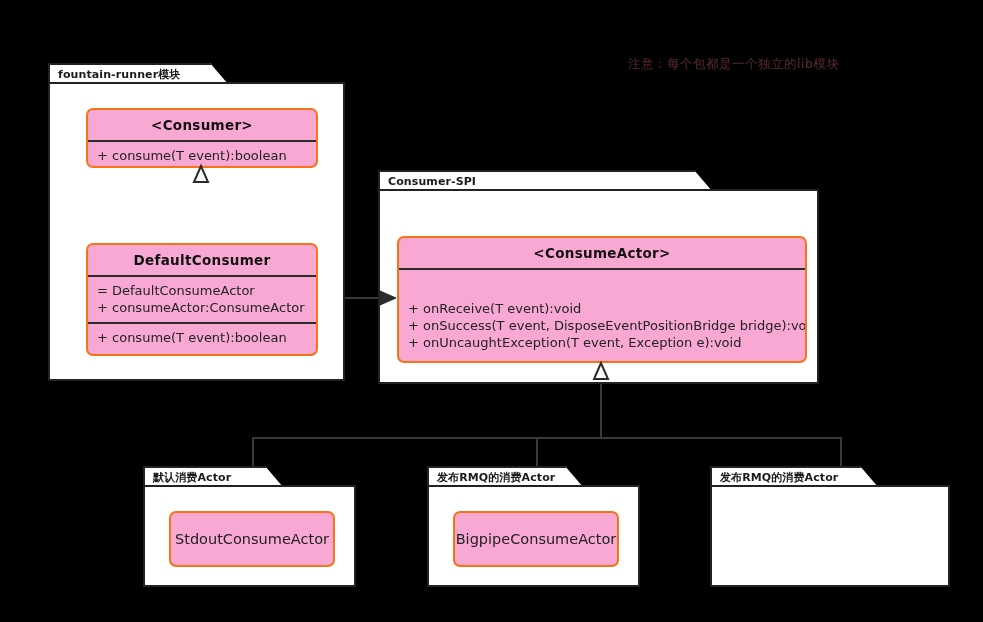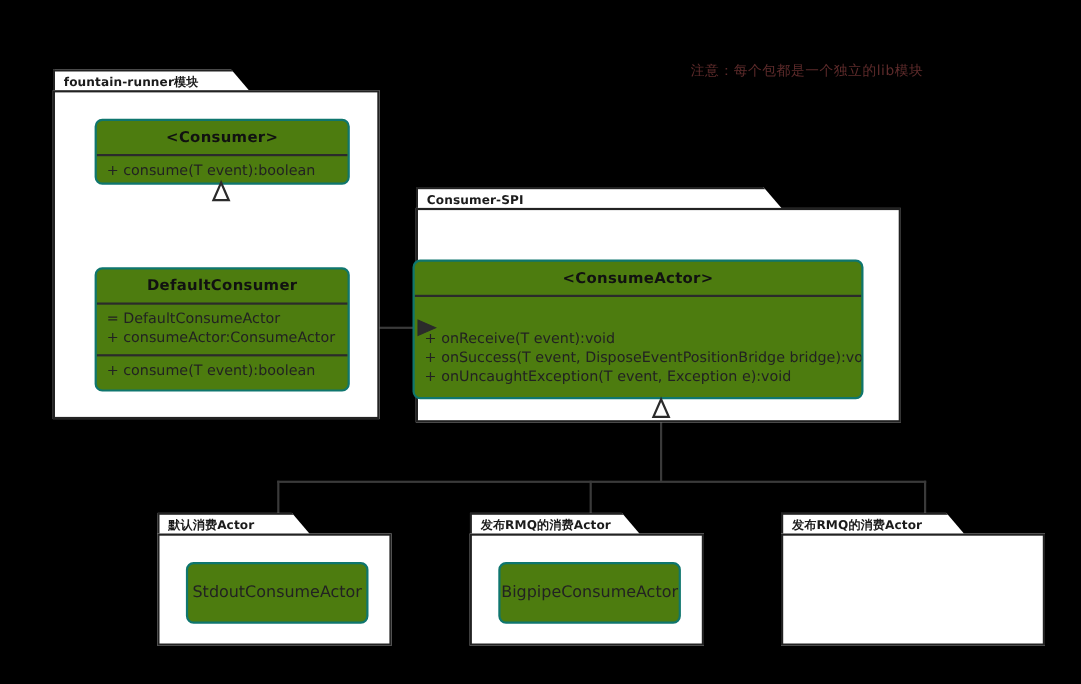--- a/index.html
+++ b/index.html
@@ -43,22 +43,22 @@
     position: absolute;
     left: 0;
     background: #ffffff;
     border: 2px solid #222222;
     box-sizing: border-box;
   }
 
   
   .cls {
     position: absolute;
-    background: #4d7c0f;
-    border: 2px solid #0f766e;
+    background: #f9a8d4;
+    border: 2px solid #f97316;
     border-radius: 7px;
     box-sizing: border-box;
     overflow: hidden;
   }
   .cls-title {
     text-align: center;
     font-weight: bold;
     font-size: 13.5px;
     color: #111111;
     padding: 7px 6px 7px 6px;
@@ -159,21 +159,21 @@
     </div>
   </div>
 
   <div class="pkg" style="left:378px; top:170px; width:441px; height:214px;">
     <div class="pkg-tab" style="width:334px; height:21px;">
       <span class="pkg-tab-label">Consumer-SPI</span>
     </div>
     <div class="pkg-body" style="top:19px; width:441px; height:195px;"></div>
   </div>
 
-  <div class="cls" style="left:375px; top:236px; width:410px; height:127px;">
+  <div class="cls" style="left:397px; top:236px; width:410px; height:127px;">
     <div class="cls-title">&lt;ConsumeActor&gt;</div>
     <div class="cls-sep"></div>
     <div class="cls-compartment" style="padding-top:30px;">
       <div class="cls-line">+ onReceive(T event):void</div>
       <div class="cls-line">+ onSuccess(T event, DisposeEventPositionBridge bridge):void</div>
       <div class="cls-line">+ onUncaughtException(T event, Exception e):void</div>
     </div>
   </div>
 
   <div class="pkg" style="left:143px; top:466px; width:213px; height:121px;">

